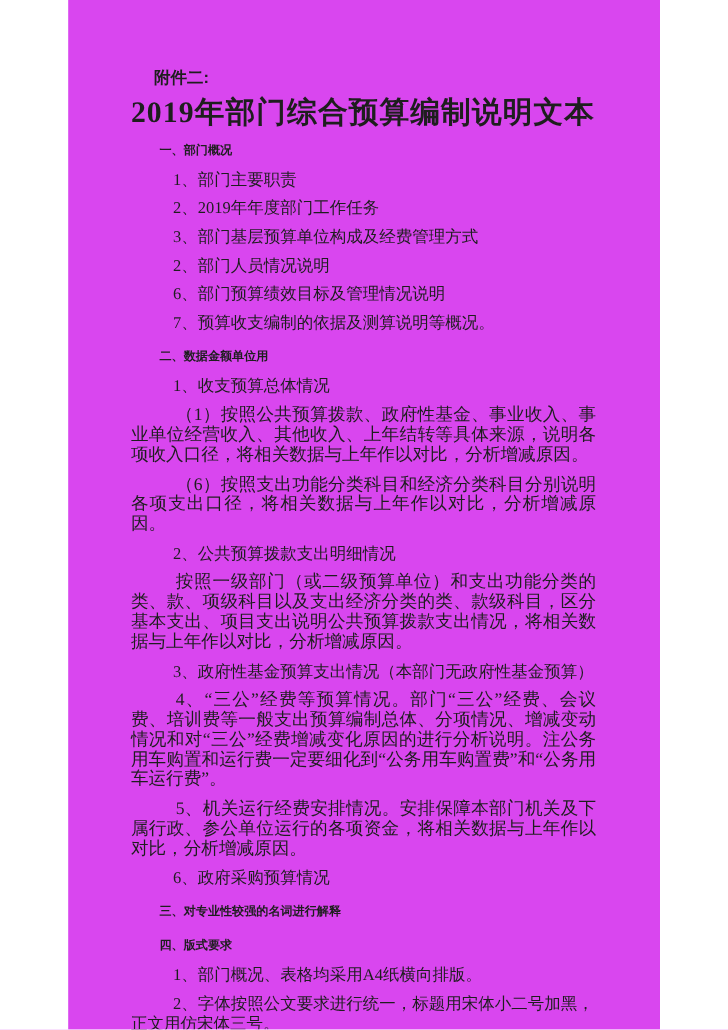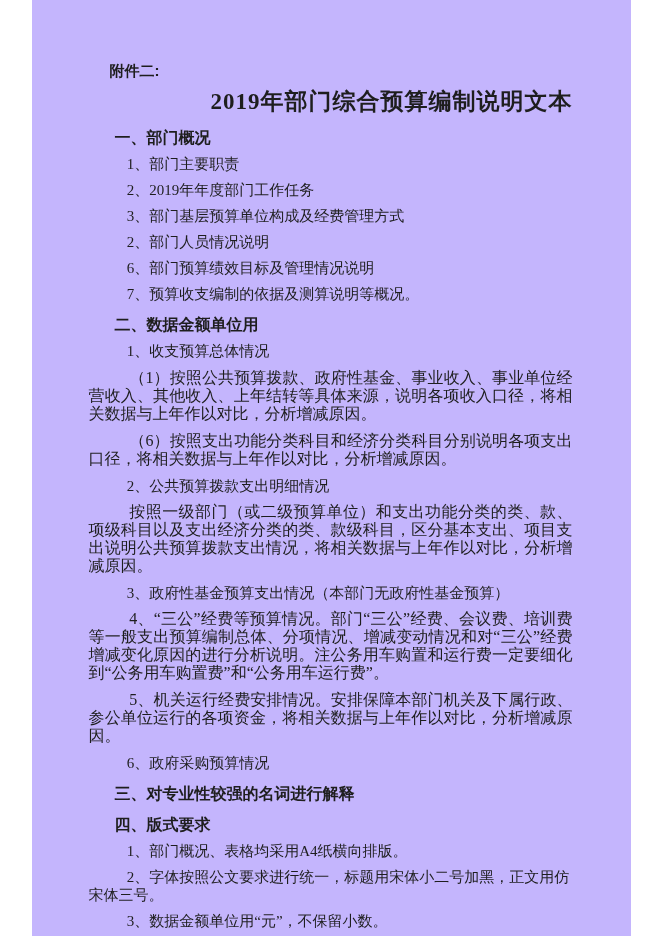--- a/index.html
+++ b/index.html
@@ -2,51 +2,51 @@
 <html><head>
 <meta charset="utf-8">
 <style>
   html, body {
     margin: 0;
     padding: 0;
     background: #ffffff;
   }
   .page {
     position: relative;
-    width: 599px;
+    width: 538px;
     height: 936px;
     margin: 0 auto;
-    background: #c4b5fd;
+    background: #d946ef;
     color: #1e1e1e;
     font-family: "Liberation Serif", "DejaVu Serif", serif;
     overflow: hidden;
     box-sizing: border-box;
   }
   .content {
     padding: 62px 58px 0 57px;
     box-sizing: border-box;
   }
   .attach {
     margin: 0 0 0 21px;
     font-size: 15px;
     font-weight: bold;
     line-height: 18px;
     font-family: "Liberation Sans", "DejaVu Sans", sans-serif;
   }
   .doc-title {
     margin: 8px 0 12px 0;
-    font-size: 23px;
+    font-size: 27px;
     font-weight: bold;
-    text-align: right;
+    text-align: left;
     line-height: 28px;
     letter-spacing: 1px;
   }
   .section-heading {
     margin: 12px 0 8px 26px;
-    font-size: 16px;
+    font-size: 11px;
     font-weight: bold;
     line-height: 19px;
   }
   .item {
     margin: 8px 0;
     font-size: 15px;
     line-height: 18px;
     text-indent: 2.55em;
   }
   .para {

